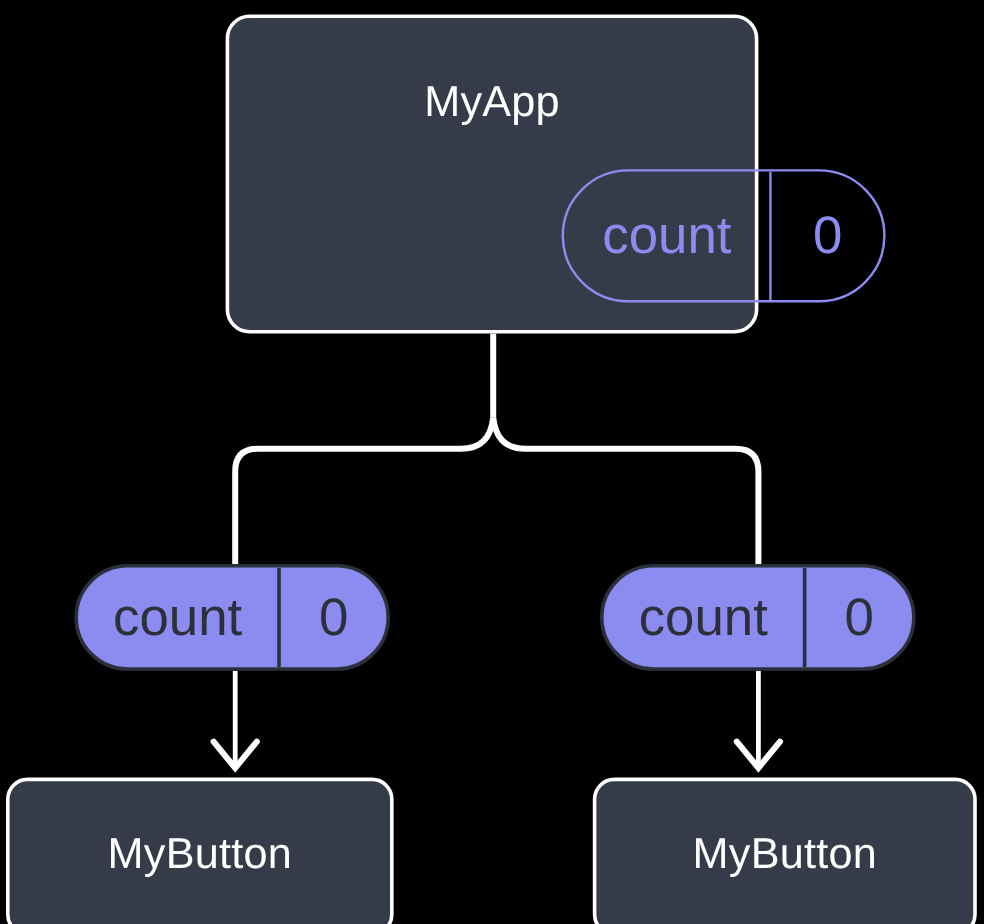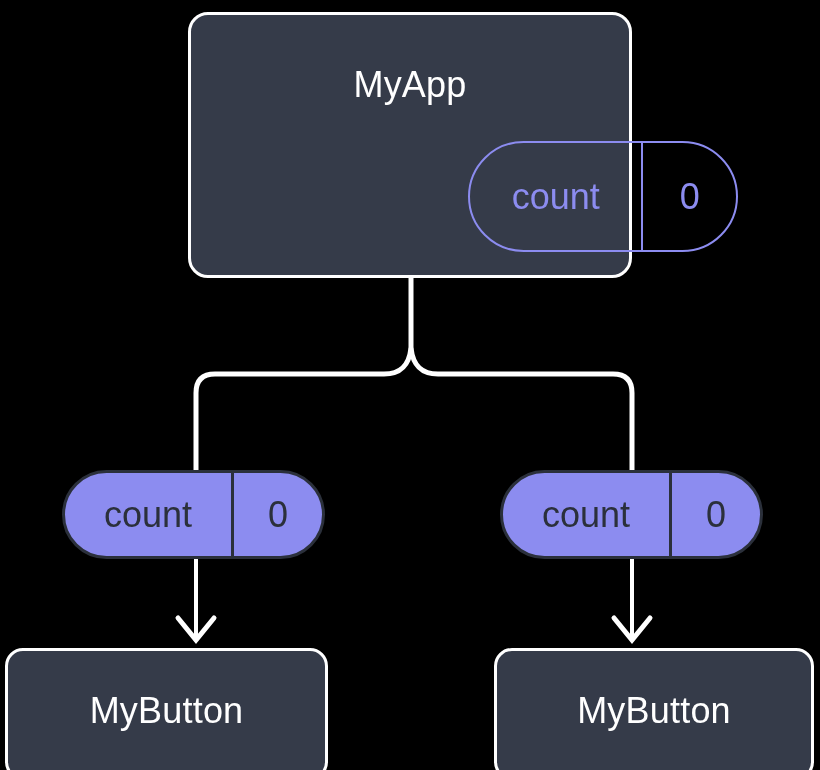--- a/index.html
+++ b/index.html
@@ -93,21 +93,21 @@
     align-items: stretch;
     box-sizing: border-box;
     border-radius: 999px;
     overflow: hidden;
   }
   .pill .pill-key,
   .pill .pill-val {
     display: flex;
     align-items: center;
     justify-content: center;
-    font-size: 36px;
+    font-size: 44px;
     line-height: 1;
     white-space: nowrap;
     box-sizing: border-box;
   }
 
   
   .pill-outline {
     border: 2px solid #8C8CF0;
     background: transparent;
   }

